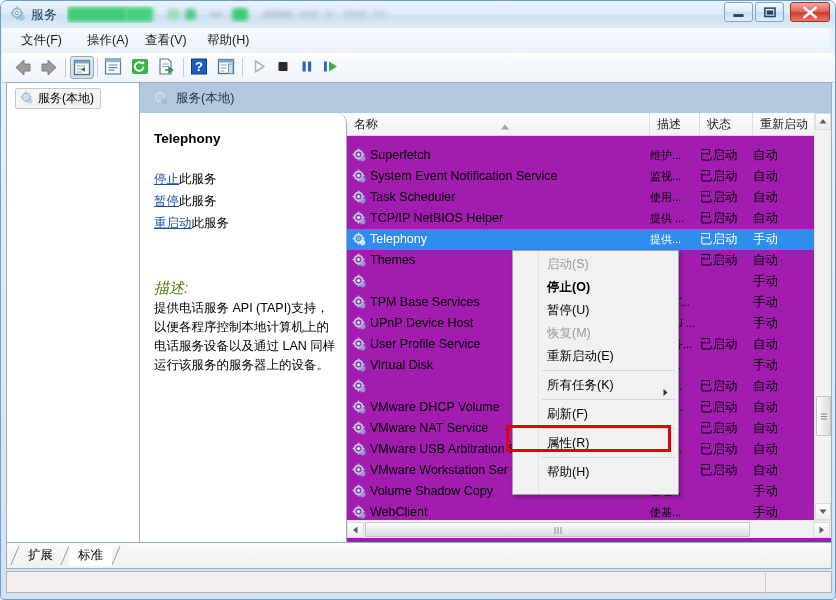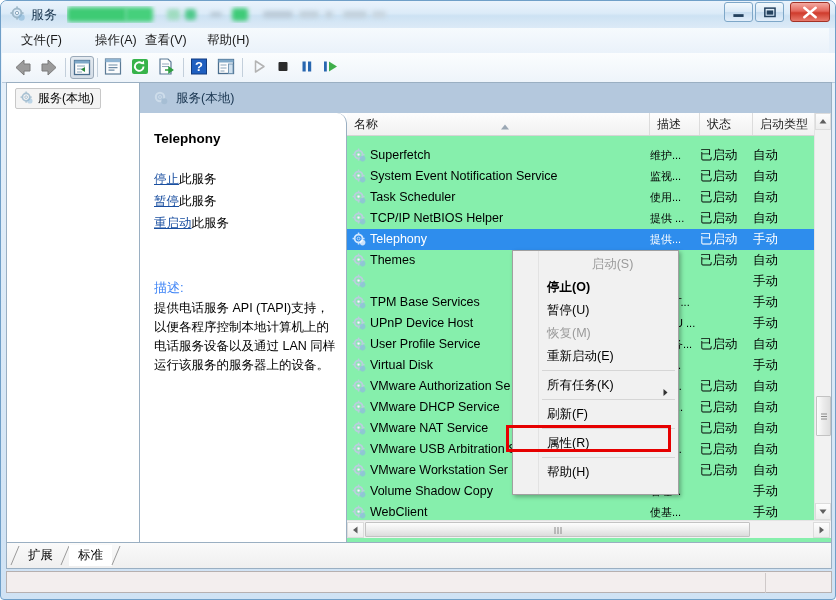--- a/index.html
+++ b/index.html
@@ -111,29 +111,29 @@
   }
   #svc-title{
     position:absolute;left:14px;top:18px;font-size:13.5px;font-weight:bold;color:#000;
     white-space:nowrap;
   }
   .act-link{
     position:absolute;left:14px;font-size:12.5px;color:#000;white-space:nowrap;
     cursor:pointer;
   }
   .act-link a{color:#1a4fa0;text-decoration:underline;}
-  #desc-label{position:absolute;left:14px;top:166px;font-size:13px;color:#3b82f6;}
+  #desc-label{position:absolute;left:14px;top:166px;font-size:15px;color:#4d7c0f;font-style:italic;}
   #desc-body{
     position:absolute;left:14px;top:186px;width:186px;
     font-size:12.5px;color:#000;line-height:19px;
   }
   
   #listpane{
     position:absolute;left:207px;top:30px;width:484px;height:429px;
-    background:#86efac;box-sizing:border-box;
+    background:#a21caf;box-sizing:border-box;
   }
   
   #col-header{
     position:absolute;left:0;top:0;width:467px;height:22px;
     background:linear-gradient(180deg,#fdfdfd 0%,#f1f1f1 100%);
     border-bottom:1px solid #d5d5d5;
   }
   .col{
     position:absolute;top:0;height:22px;line-height:22px;
     font-size:12px;color:#1a1a1a;padding-left:7px;box-sizing:border-box;
@@ -272,21 +272,21 @@
     </div>
     <div class="winbtn" id="btn-close">
       <svg class="winglyph" viewBox="0 0 40 20">
         <path d="M14 5 L26 15 M26 5 L14 15" stroke="#ffffff" stroke-width="2.6" stroke-linecap="round"></path>
       </svg>
     </div>
   </div>
 
   <div id="menubar">
     <div class="menu-item" style="left:12px;"><span>文件(F)</span></div>
-    <div class="menu-item" style="left:86px;"><span>操作(A)</span></div>
+    <div class="menu-item" style="left:78px;"><span>操作(A)</span></div>
     <div class="menu-item" style="left:136px;"><span>查看(V)</span></div>
     <div class="menu-item" style="left:198px;"><span>帮助(H)</span></div>
   </div>
 
   <div id="toolbar">
     <div class="tbbtn" style="left:9px;">
       <svg width="24" height="23" viewBox="0 0 24 23">
         <path d="M13 4 L5 11.5 L13 19 L13 15 L19 15 L19 8 L13 8 Z" fill="#9b9b9b" stroke="#7a7a7a" stroke-width="1" stroke-linejoin="round"></path>
       </svg>
     </div>
@@ -423,21 +423,21 @@
           <div class="col" style="left:0;width:303px;">
             <span>名称</span>
             <span id="sort-arrow">
               <svg width="12" height="8" viewBox="0 0 12 8">
                   <path d="M6 1.5 L10 6.5 L2 6.5 Z" fill="#9aa7b4"></path>
                 </svg>
             </span>
           </div>
           <div class="col" style="left:303px;width:50px;"><span>描述</span></div>
           <div class="col" style="left:353px;width:53px;"><span>状态</span></div>
-          <div class="col" style="left:406px;width:61px;border-right:none;"><span>启动类型</span></div>
+          <div class="col" style="left:406px;width:61px;border-right:none;"><span>重新启动</span></div>
         </div>
 
         <div id="rows">
             <div class="row" style="top: 0px;">
               <span class="gear"><svg width="15" height="15" viewBox="0 0 16 16">
                   <circle cx="7" cy="7" r="4.2" fill="none" stroke="#b9cedd" stroke-width="2"></circle>
                   <circle cx="7" cy="7" r="1.5" fill="#ffffff" stroke="#b9cedd" stroke-width=".9"></circle>
                   <g fill="#b9cedd">
                     <rect x="6.2" y="0.6" width="1.6" height="2.2"></rect>
                     <rect x="6.2" y="11.2" width="1.6" height="2.2"></rect>
@@ -625,38 +625,37 @@
                   <circle cx="7" cy="7" r="4.2" fill="none" stroke="#b9cedd" stroke-width="2"></circle>
                   <circle cx="7" cy="7" r="1.5" fill="#ffffff" stroke="#b9cedd" stroke-width=".9"></circle>
                   <g fill="#b9cedd">
                     <rect x="6.2" y="0.6" width="1.6" height="2.2"></rect>
                     <rect x="6.2" y="11.2" width="1.6" height="2.2"></rect>
                     <rect x="0.6" y="6.2" width="2.2" height="1.6"></rect>
                     <rect x="11.2" y="6.2" width="2.2" height="1.6"></rect>
                   </g>
                   <circle cx="11.3" cy="11.3" r="3" fill="#8fbcdd" opacity=".75"></circle>
                 </svg></span>
-              <span class="nm">VMware Authorization Se</span>
               <span class="ds">Auth...</span>
               <span class="st">已启动</span>
               <span class="sp">自动</span>
             </div>
             <div class="row" style="top: 252px;">
               <span class="gear"><svg width="15" height="15" viewBox="0 0 16 16">
                   <circle cx="7" cy="7" r="4.2" fill="none" stroke="#b9cedd" stroke-width="2"></circle>
                   <circle cx="7" cy="7" r="1.5" fill="#ffffff" stroke="#b9cedd" stroke-width=".9"></circle>
                   <g fill="#b9cedd">
                     <rect x="6.2" y="0.6" width="1.6" height="2.2"></rect>
                     <rect x="6.2" y="11.2" width="1.6" height="2.2"></rect>
                     <rect x="0.6" y="6.2" width="2.2" height="1.6"></rect>
                     <rect x="11.2" y="6.2" width="2.2" height="1.6"></rect>
                   </g>
                   <circle cx="11.3" cy="11.3" r="3" fill="#8fbcdd" opacity=".75"></circle>
                 </svg></span>
-              <span class="nm">VMware DHCP Service</span>
+              <span class="nm">VMware DHCP Volume</span>
               <span class="ds">DHC...</span>
               <span class="st">已启动</span>
               <span class="sp">自动</span>
             </div>
             <div class="row" style="top: 273px;">
               <span class="gear"><svg width="15" height="15" viewBox="0 0 16 16">
                   <circle cx="7" cy="7" r="4.2" fill="none" stroke="#b9cedd" stroke-width="2"></circle>
                   <circle cx="7" cy="7" r="1.5" fill="#ffffff" stroke="#b9cedd" stroke-width=".9"></circle>
                   <g fill="#b9cedd">
                     <rect x="6.2" y="0.6" width="1.6" height="2.2"></rect>
@@ -791,21 +790,21 @@
       <div class="tab" style="left:62px;background:#ffffff;border-left:none;"><span>标准</span></div>
       <svg class="tabslash" style="left:103px;" viewBox="0 0 12 21">
           <path d="M10 1 L2 20" stroke="#9a9a9a" stroke-width="1" fill="none"></path>
         </svg>
     </div>
 
   </div>
 
   <div id="ctxmenu">
     <div id="ctx-gutter"></div>
-  <div class="ctxitem dis" style="top: 2px; text-align: center;"><span>启动(S)</span></div>
+  <div class="ctxitem dis" style="top: 2px;"><span>启动(S)</span></div>
       <div class="ctxitem" style="top: 25px; font-weight: bold;"><span>停止(O)</span></div>
       <div class="ctxitem" style="top: 48px;"><span>暂停(U)</span></div>
       <div class="ctxitem dis" style="top: 71px;"><span>恢复(M)</span></div>
       <div class="ctxitem" style="top: 94px;"><span>重新启动(E)</span></div>
       <div class="ctxsep" style="top: 119px;"></div>
       <div class="ctxitem" style="top: 123px;"><span>所有任务(K)</span><span class="ctxarrow"><svg width="7" height="9" viewBox="0 0 7 9">
             <path d="M1.5 1 L5.5 4.5 L1.5 8 Z" fill="#333"></path>
           </svg></span></div>
       <div class="ctxsep" style="top: 148px;"></div>
       <div class="ctxitem" style="top: 152px;"><span>刷新(F)</span></div>

